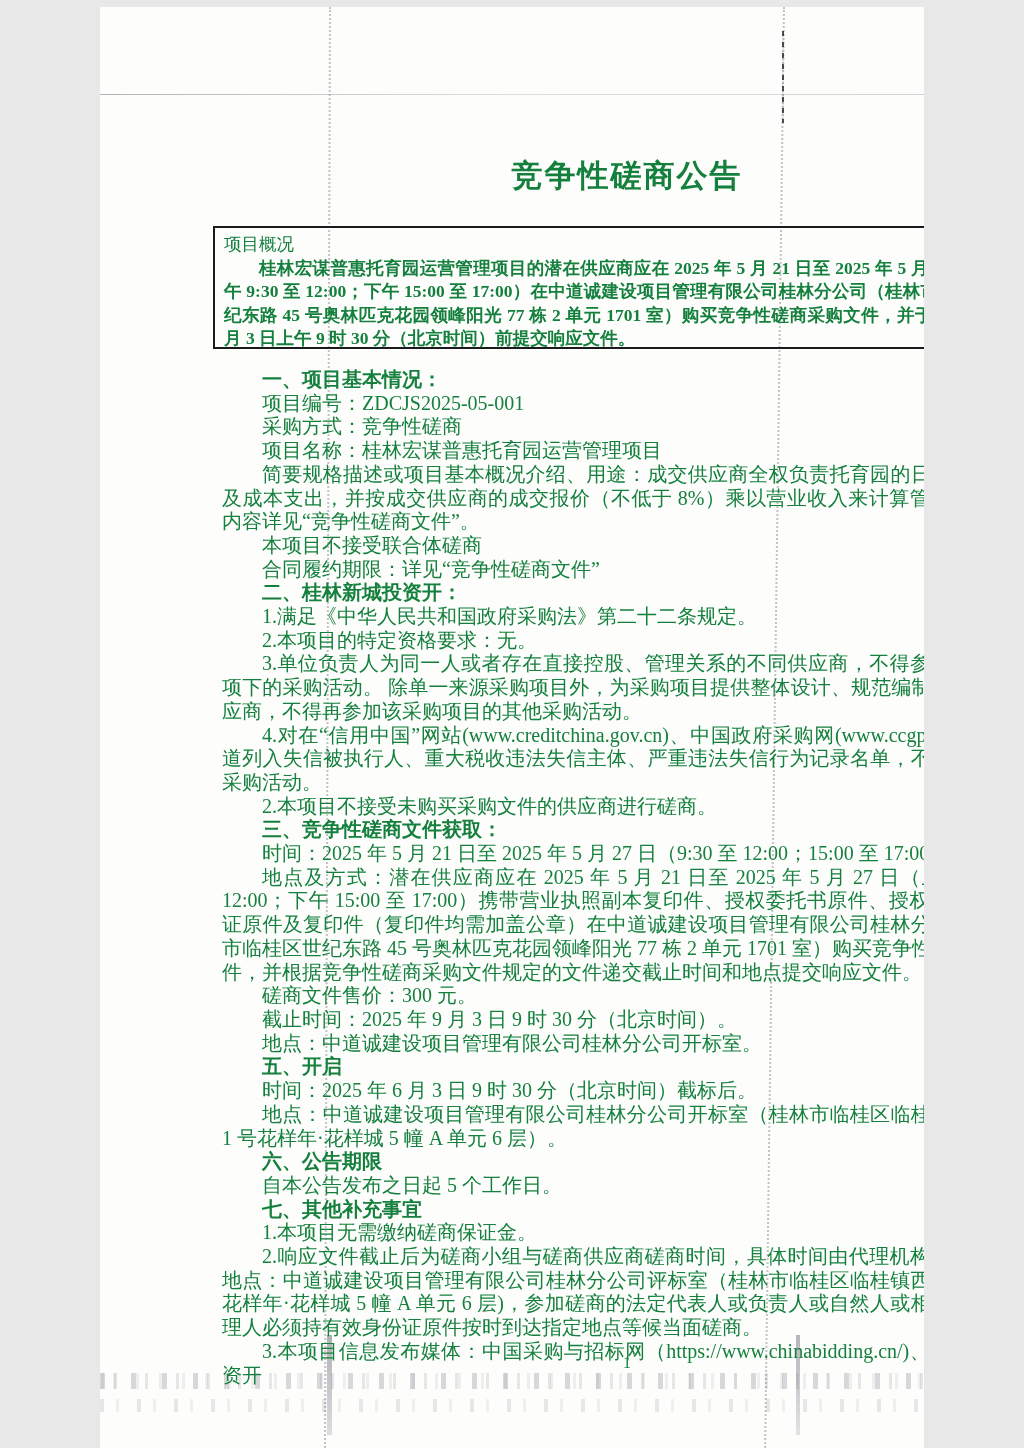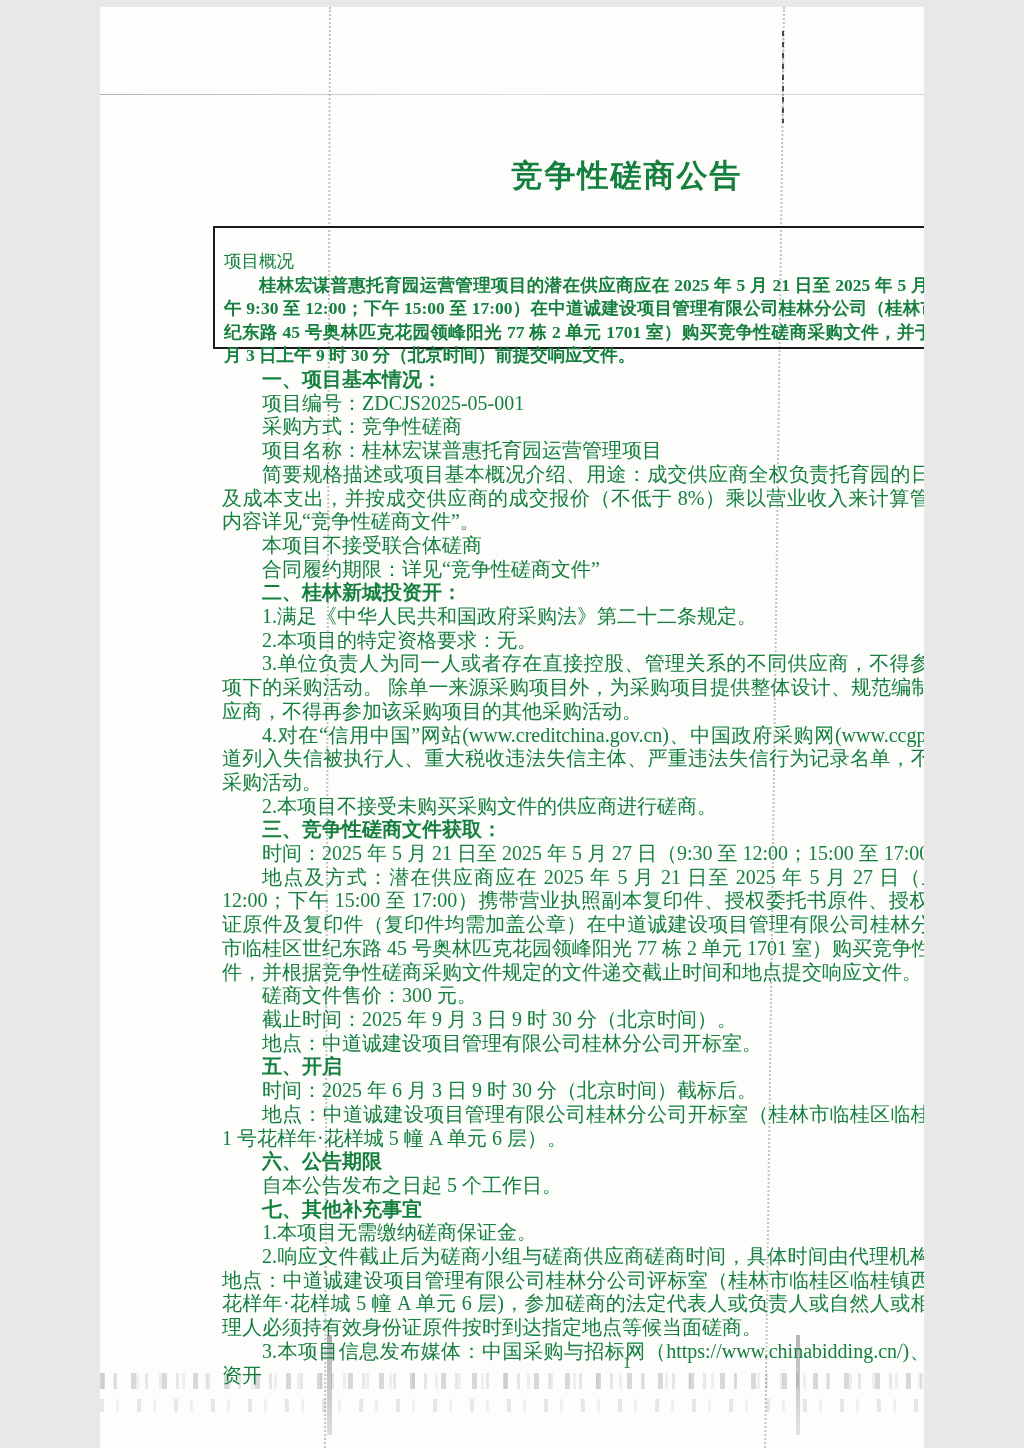--- a/index.html
+++ b/index.html
@@ -44,21 +44,21 @@
   
   .doc-title{
     position:absolute;left:122px;top:148px;width:810px;
     margin:0;text-align:center;
     font-size:31px;font-weight:bold;letter-spacing:2px;
   }
   .overview-box{
     position:absolute;left:113px;top:219px;width:807px;height:123px;
     box-sizing:border-box;
     border:2px solid #1b1b1b;
-    padding:22px 9px 0 9px;
+    padding:5px 9px 0 9px;
     font-size:17.5px;line-height:23.6px;
   }
   .overview-box .label{font-weight:normal;}
   .overview-box p{margin:0;text-indent:2em;text-align:justify;font-weight:bold;}
   .body-text{
     position:absolute;left:122px;top:361px;width:810px;
     font-size:20px;line-height:23.7px;
   }
   .body-text p{margin:0;text-indent:2em;text-align:justify;}
   .body-text p.bold{font-weight:bold;}

